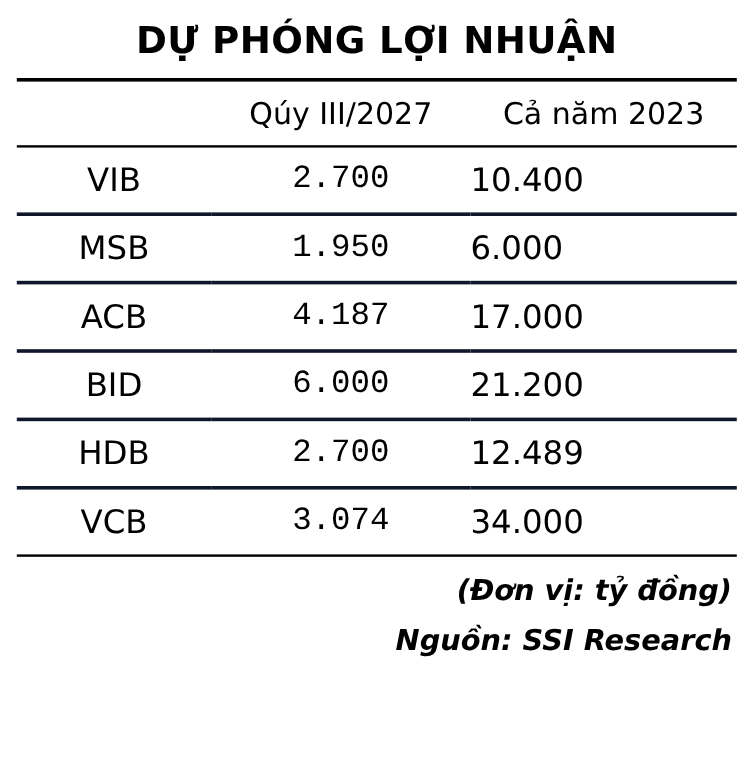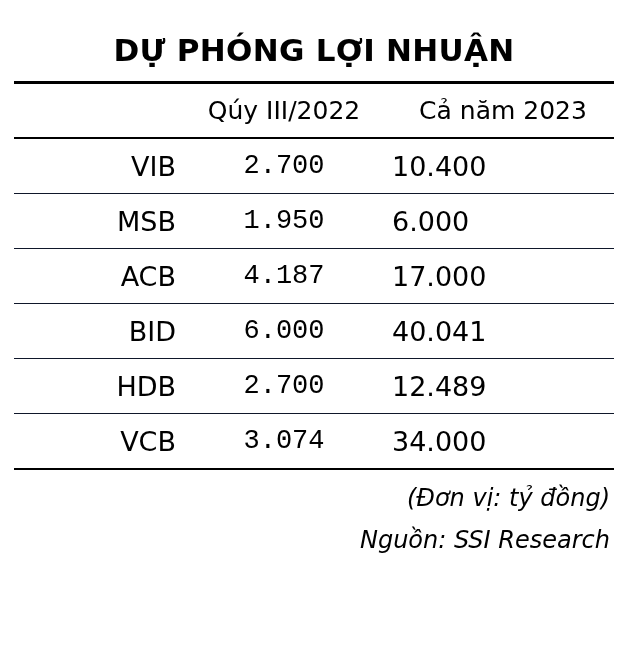--- a/index.html
+++ b/index.html
@@ -12,21 +12,21 @@
     height: 647px;
     font-family: "DejaVu Sans", sans-serif;
     color: #111111;
     overflow: hidden;
   }
 
   .sheet {
     width: 628px;
     height: 647px;
     box-sizing: border-box;
-    padding: 16px 14px;
+    padding: 0 14px;
     display: flex;
     flex-direction: column;
   }
 
   
   .title-block {
     padding-top: 14px;
     padding-bottom: 10px;
     text-align: center;
   }
@@ -67,27 +67,27 @@
     text-align: center;
     vertical-align: middle;
   }
   table.data th.th-blank { text-align: left; }
 
   table.data td {
     font-size: 27px;
     color: #000000;
     padding: 12px 0 11px 0;
     vertical-align: middle;
-    border-top: 1px solid #0f172a;
+    border-top: 3px solid #0f172a;
   }
   table.data tr.row-first td {
     border-top: none;
   }
   td.cell-name {
-    text-align: right;
+    text-align: center;
     padding-left: 6px;
   }
   td.cell-q {
     text-align: center;
     font-family: Liberation Mono, monospace;
   }
   td.cell-y {
     text-align: left;
     padding-right: 14px;
   }
@@ -97,20 +97,21 @@
     padding-top: 10px;
     text-align: right;
     padding-right: 4px;
   }
   .footer-line {
     font-style: italic;
     font-size: 24px;
     color: #000000;
     line-height: 1.5;
     white-space: nowrap;
+    font-weight: bold;
   }
   .footer-line + .footer-line {
     margin-top: 6px;
   }
 </style>
 </head>
 <body>
 
 <div class="sheet">
 
@@ -122,21 +123,21 @@
 
   <table class="data">
     <colgroup>
       <col class="c-name">
       <col class="c-q">
       <col class="c-y">
     </colgroup>
     <thead>
       <tr>
         <th class="th-blank"></th>
-        <th>Qúy III/2022</th>
+        <th>Qúy III/2027</th>
         <th>Cả năm 2023</th>
       </tr>
     </thead>
   </table>
 
   <div class="rule-med"></div>
 
   <table class="data">
     <colgroup>
       <col class="c-name">
@@ -155,21 +156,21 @@
         <td class="cell-y">6.000</td>
       </tr>
       <tr>
         <td class="cell-name">ACB</td>
         <td class="cell-q">4.187</td>
         <td class="cell-y">17.000</td>
       </tr>
       <tr>
         <td class="cell-name">BID</td>
         <td class="cell-q">6.000</td>
-        <td class="cell-y">40.041</td>
+        <td class="cell-y">21.200</td>
       </tr>
       <tr>
         <td class="cell-name">HDB</td>
         <td class="cell-q">2.700</td>
         <td class="cell-y">12.489</td>
       </tr>
       <tr>
         <td class="cell-name">VCB</td>
         <td class="cell-q">3.074</td>
         <td class="cell-y">34.000</td>

